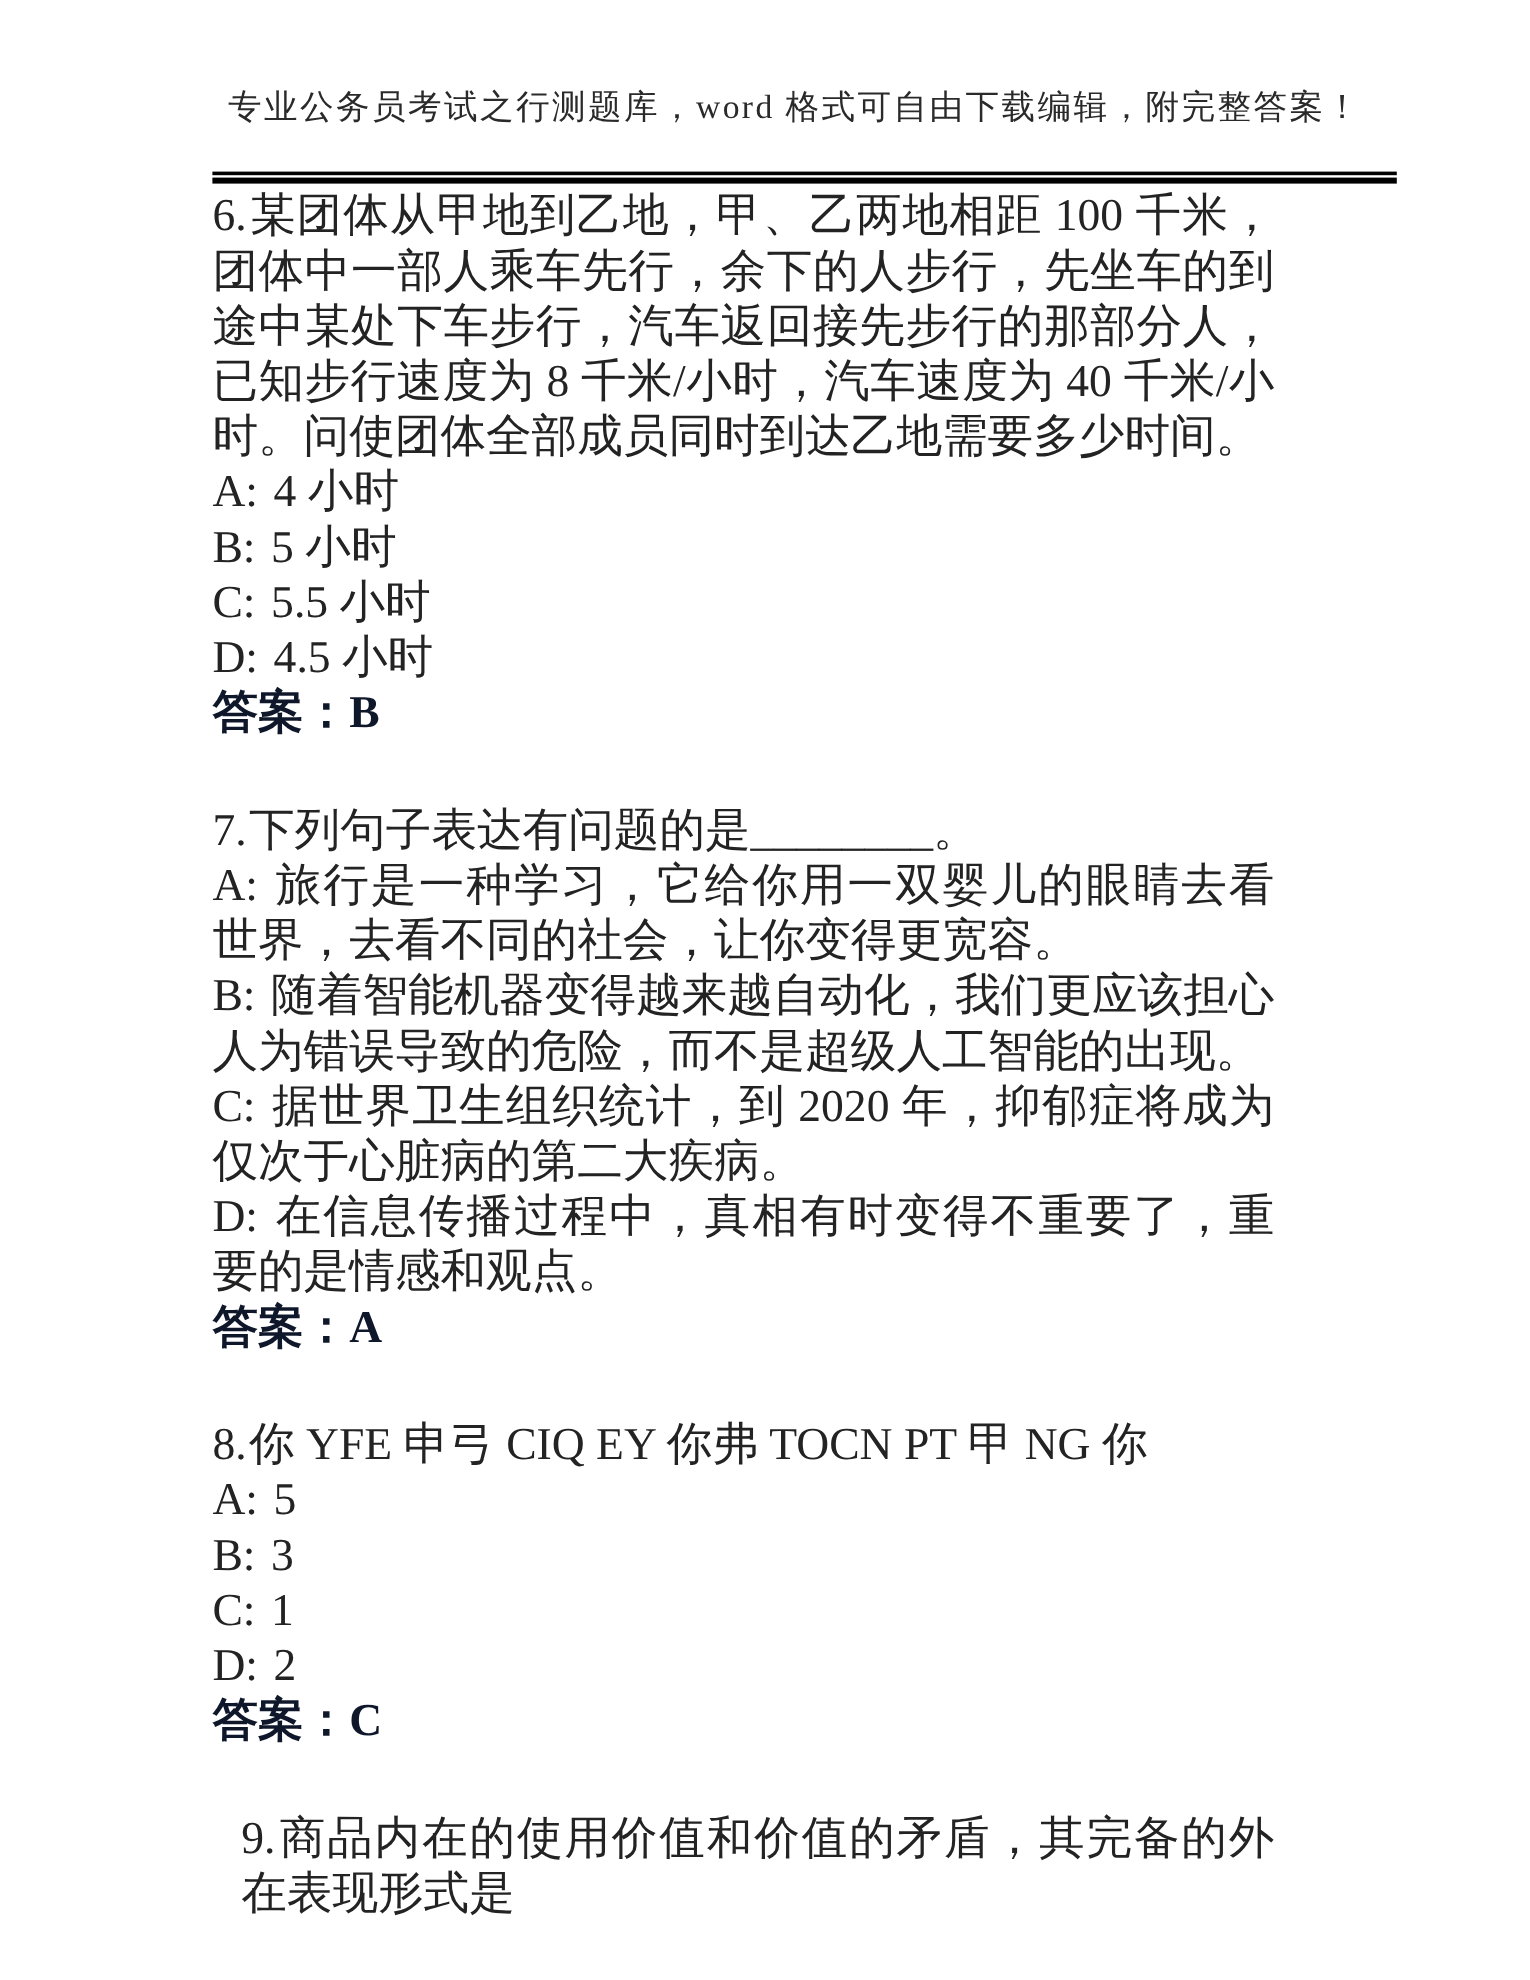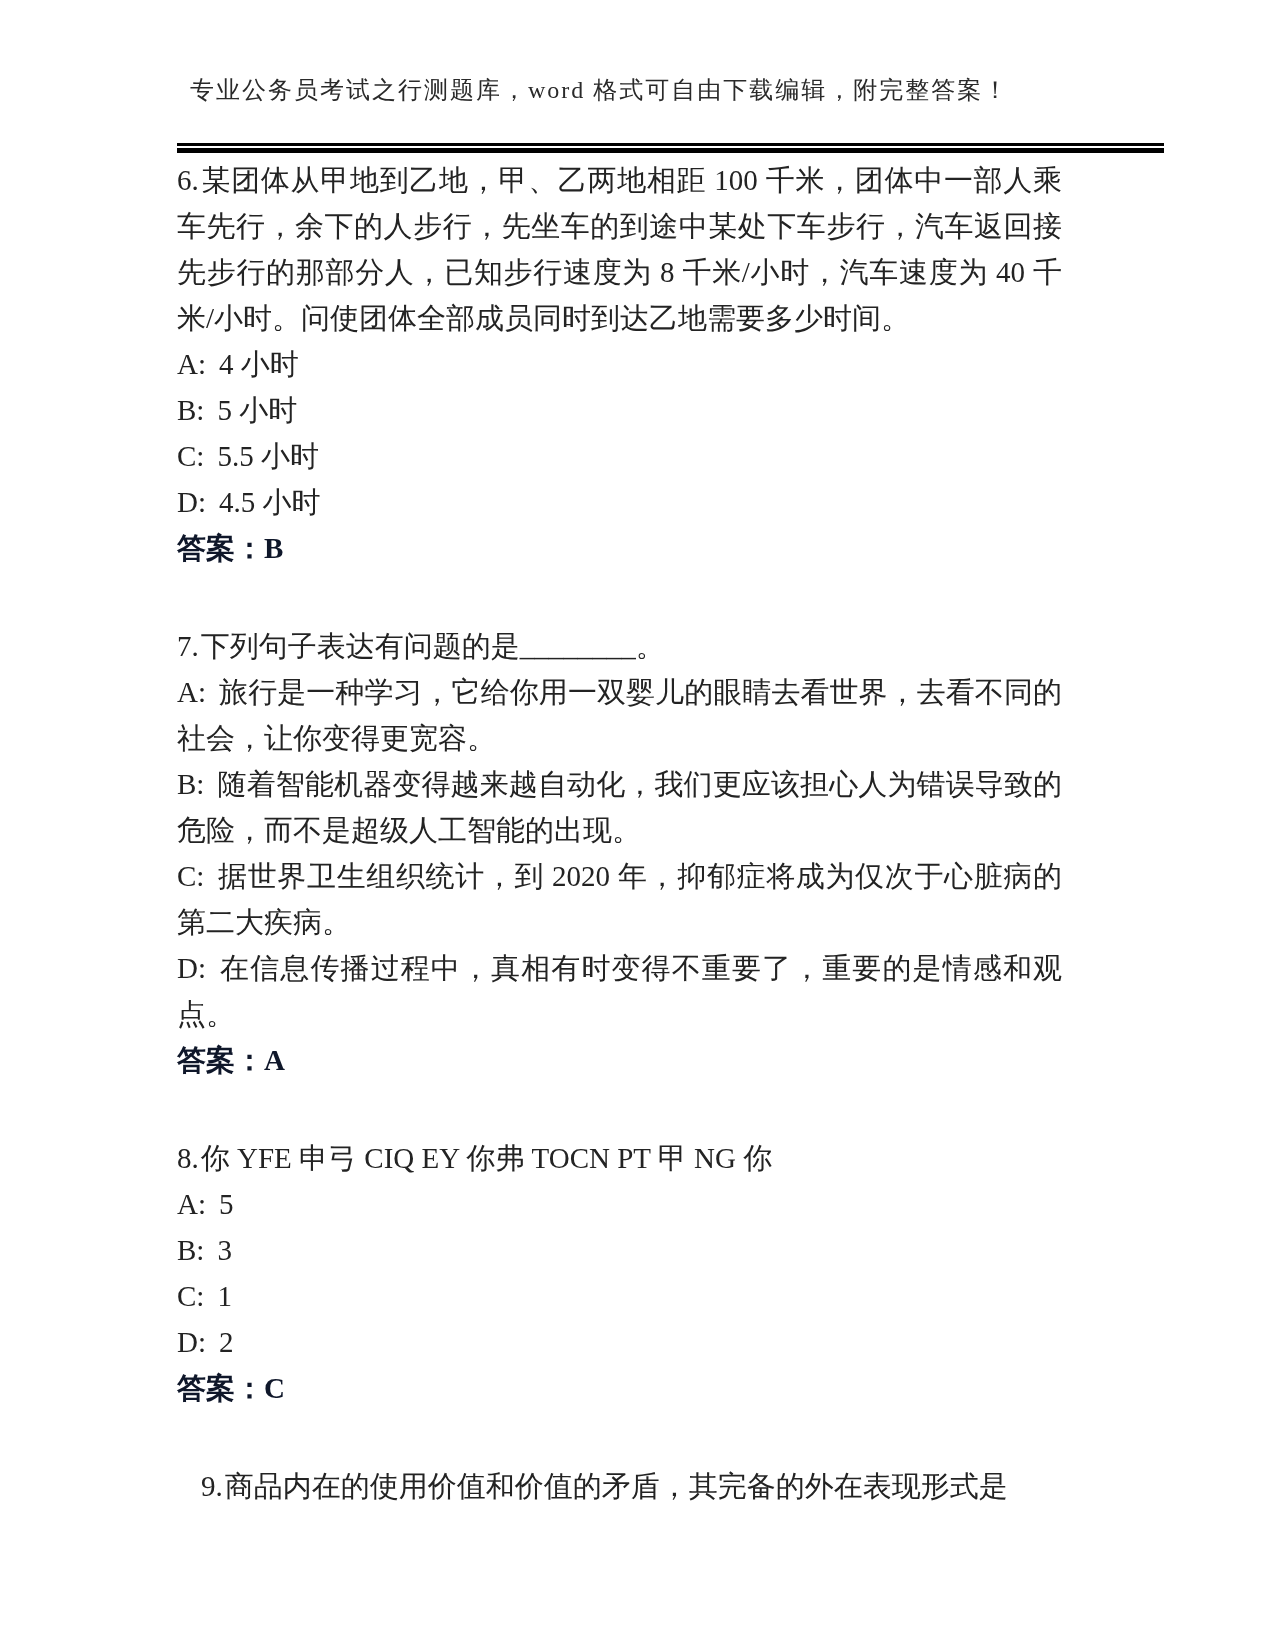--- a/index.html
+++ b/index.html
@@ -16,38 +16,38 @@
   }
   .page {
     box-sizing: border-box;
     width: 1275px;
     height: 1650px;
     padding: 75px 0 0 177px;
     background: #ffffff;
   }
   .header-title {
     margin-left: 13px;
-    font-size: 24px;
+    font-size: 28px;
     line-height: 30px;
     letter-spacing: 2px;
     white-space: nowrap;
     color: #2a2a2a;
   }
   .header-rule {
     margin-top: 38px;
     width: 987px;
     height: 2px;
     background: #ffffff;
     border-top: 3px solid #000000;
     border-bottom: 5px solid #000000;
   }
   .content {
     margin-top: 4px;
     width: 885px;
-    font-size: 29px;
+    font-size: 38px;
     line-height: 46px;
     text-align: justify;
   }
   .question {
     margin-bottom: 52px;
   }
   .question:last-child {
     margin-bottom: 0;
     margin-left: 24px;
   }

